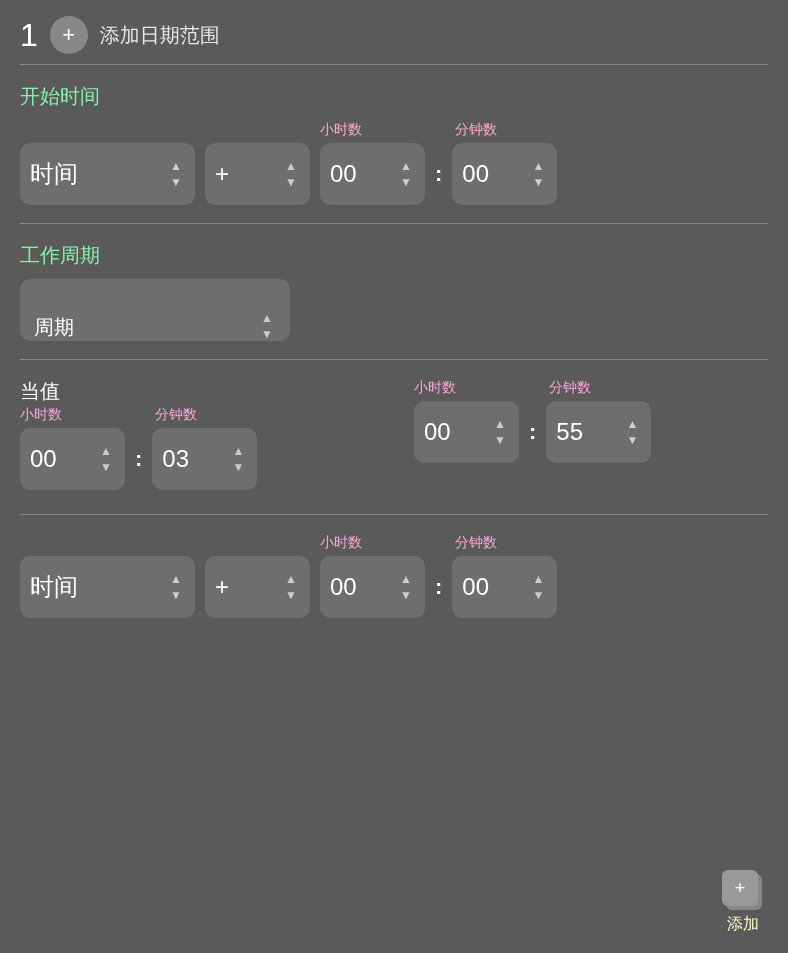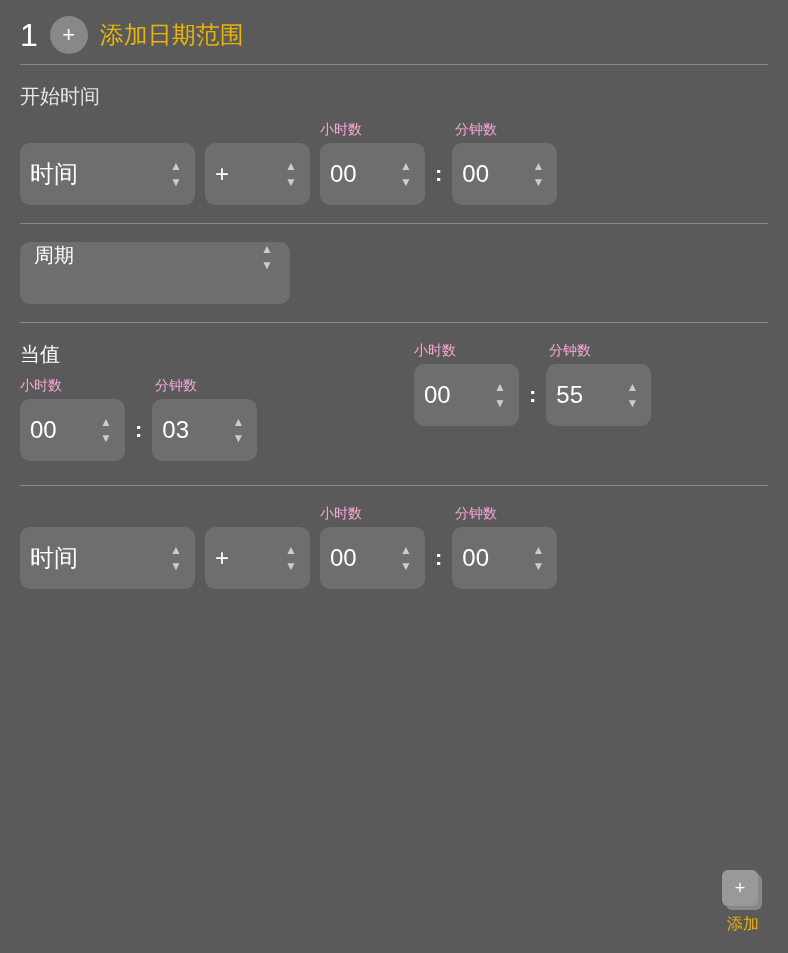--- a/index.html
+++ b/index.html
@@ -43,35 +43,35 @@
       cursor: pointer;
       display: flex;
       align-items: center;
       justify-content: center;
       color: #fff;
       font-size: 22px;
       flex-shrink: 0;
     }
 
     .date-range-label {
-      font-size: 24px;
-      color: #eab308;
+      font-size: 20px;
+      color: #e5e5e5;
     }
 
     .divider {
       border: none;
       border-top: 1px solid #888;
       margin: 8px 0 18px 0;
     }
 
     
     .section-label {
       font-size: 20px;
       font-weight: 500;
-      color: #e5e5e5;
+      color: #86efac;
       margin-bottom: 10px;
     }
 
     
     .time-row {
       display: flex;
       align-items: center;
       gap: 10px;
       margin-bottom: 6px;
     }
@@ -123,21 +123,21 @@
       font-size: 12px;
       line-height: 1;
       padding: 1px 3px;
     }
 
     
     .period-select {
       background-color: #6e6e6e;
       border-radius: 10px;
       display: flex;
-      align-items: flex-start;
+      align-items: flex-end;
       justify-content: space-between;
       padding: 0 14px;
       height: 62px;
       width: 270px;
       cursor: pointer;
     }
 
     .period-text {
       font-size: 20px;
       color: #fff;
@@ -149,21 +149,20 @@
       gap: 40px;
     }
 
     .col-section {
       flex: 1;
     }
 
     .col-section-title {
       font-size: 20px;
       color: #fff;
-      margin-bottom: 8px;
     }
 
     
     .bottom-add {
       position: absolute;
       bottom: 18px;
       right: 24px;
       display: flex;
       flex-direction: column;
       align-items: center;
@@ -202,21 +201,21 @@
       left: 0;
       display: flex;
       align-items: center;
       justify-content: center;
       font-size: 20px;
       color: #fff;
     }
 
     .add-label {
       font-size: 16px;
-      color: #eab308;
+      color: #fef9c3;
       margin-top: 2px;
     }
 
     .section-block {
       margin-bottom: 18px;
     }
 
     .sub-lbl {
       font-size: 14px;
       color: #f9a8d4;
@@ -286,20 +285,21 @@
           <button class="arrow-btn">▲</button>
           <button class="arrow-btn">▼</button>
         </div>
       </div>
     </div>
   </div>
 
   <hr class="divider">
 
   <div class="section-block">
+    <div class="section-label">工作周期</div>
     <div class="period-select">
       <span class="period-text">周期</span>
       <div class="spinner-arrows">
         <button class="arrow-btn">▲</button>
         <button class="arrow-btn">▼</button>
       </div>
     </div>
   </div>
 
   <hr class="divider">

